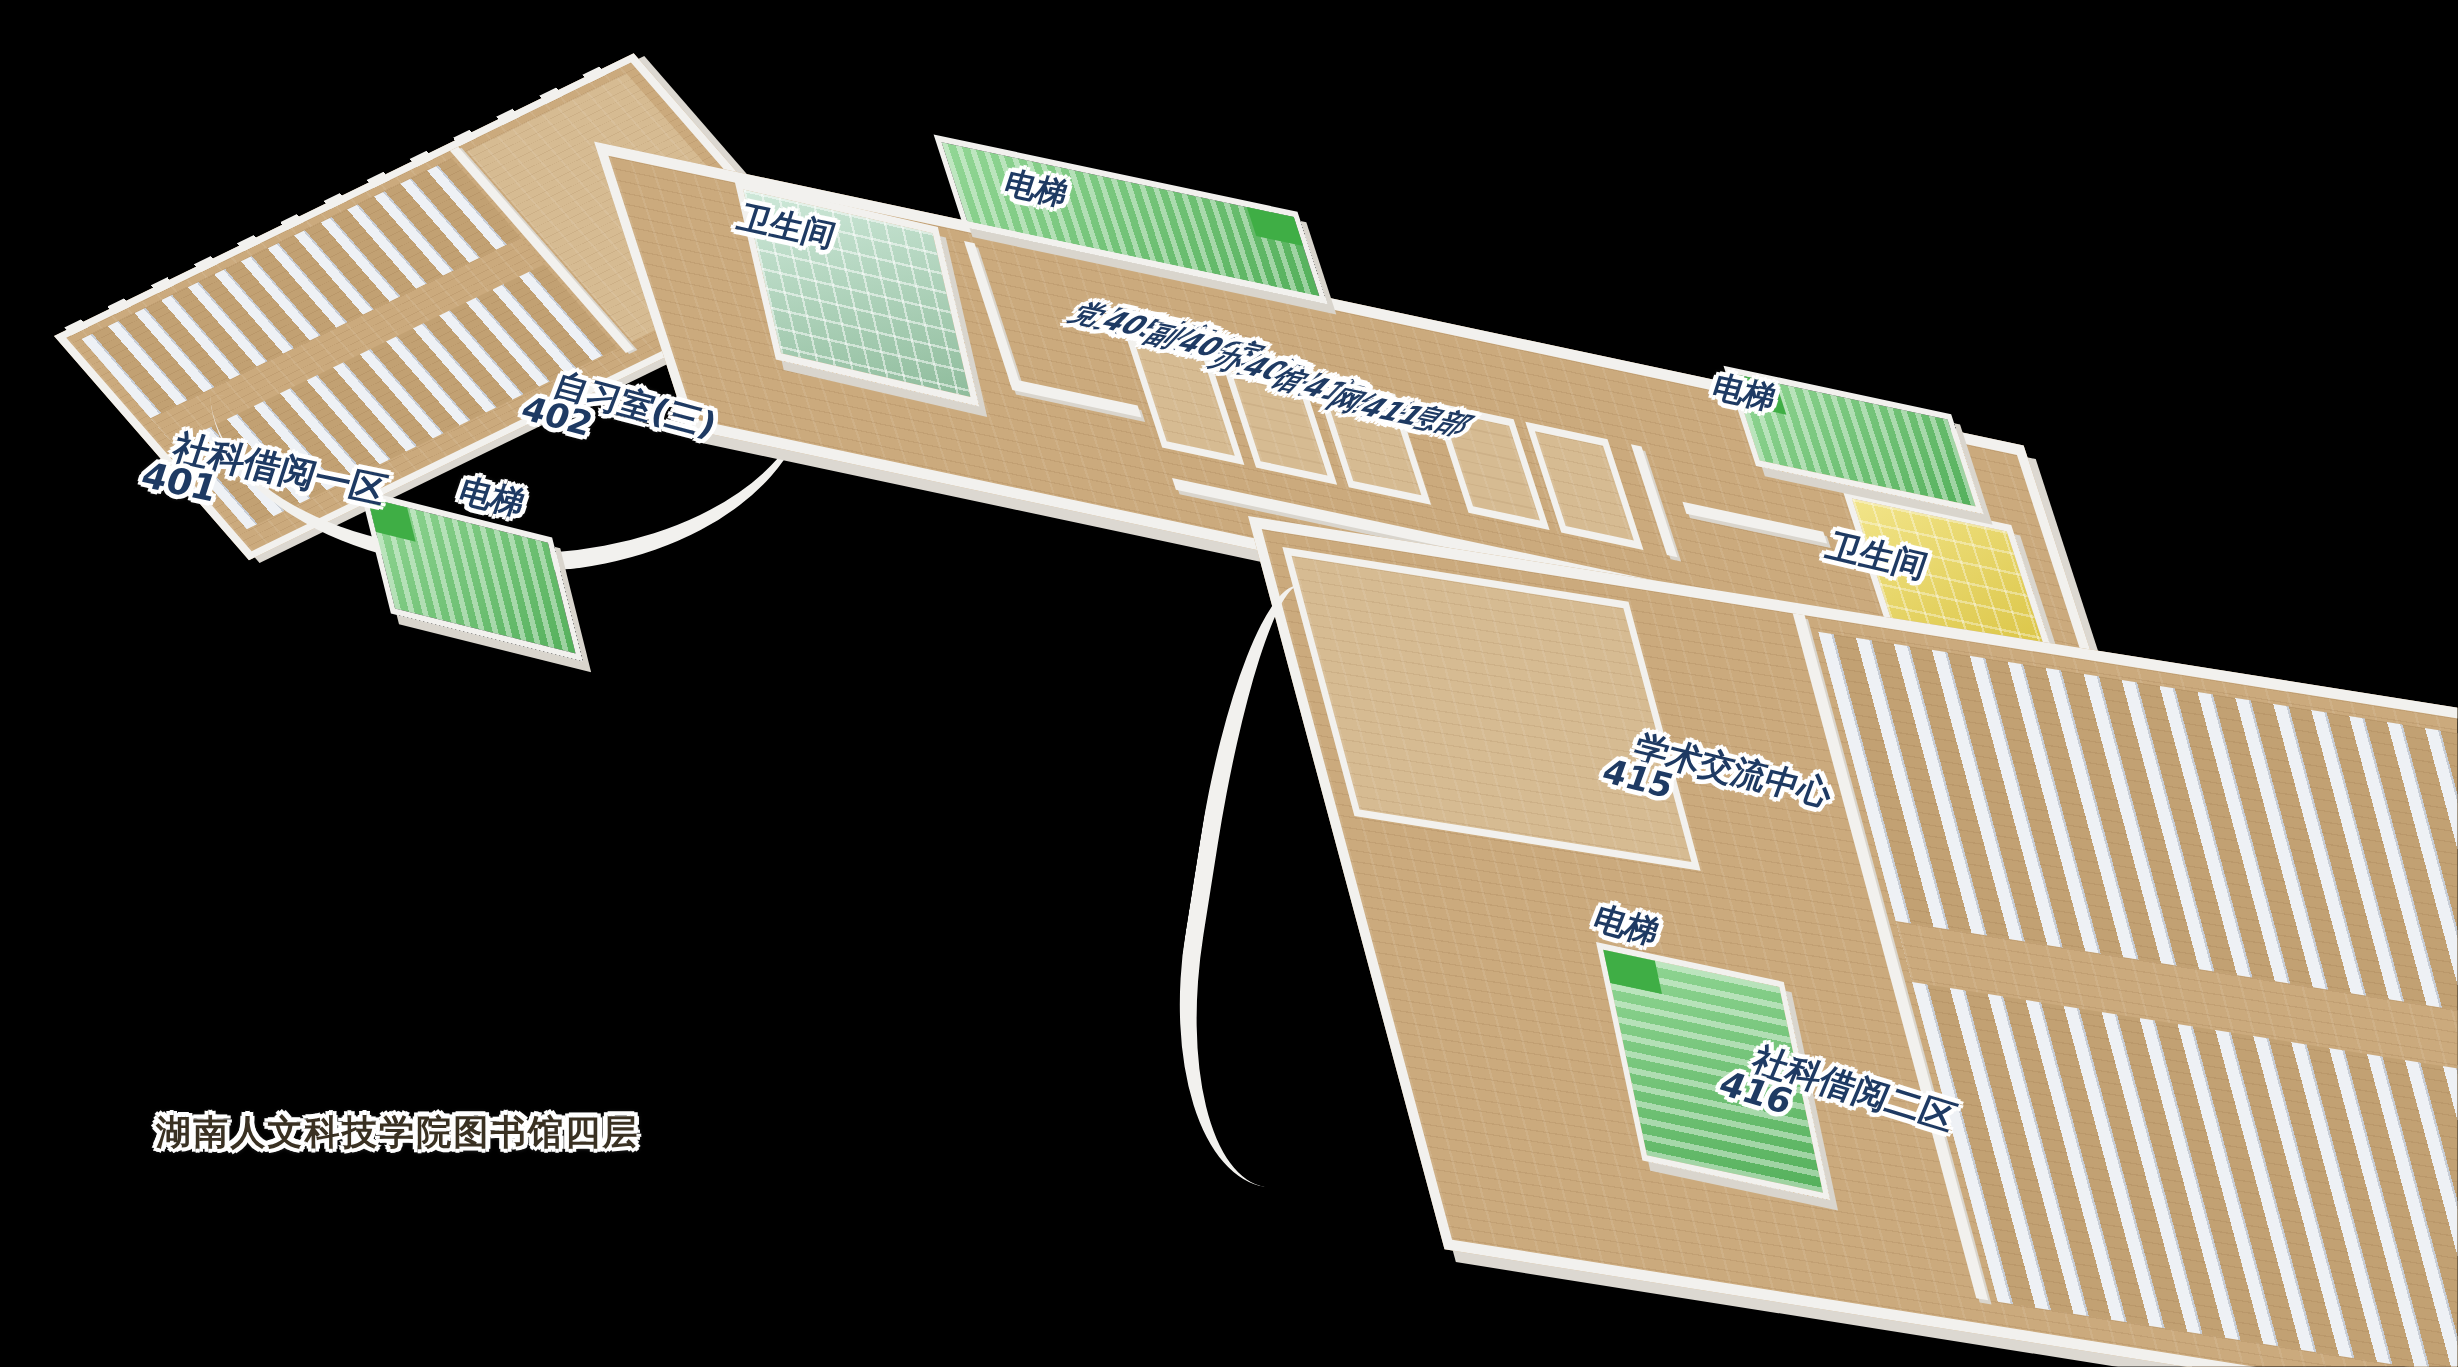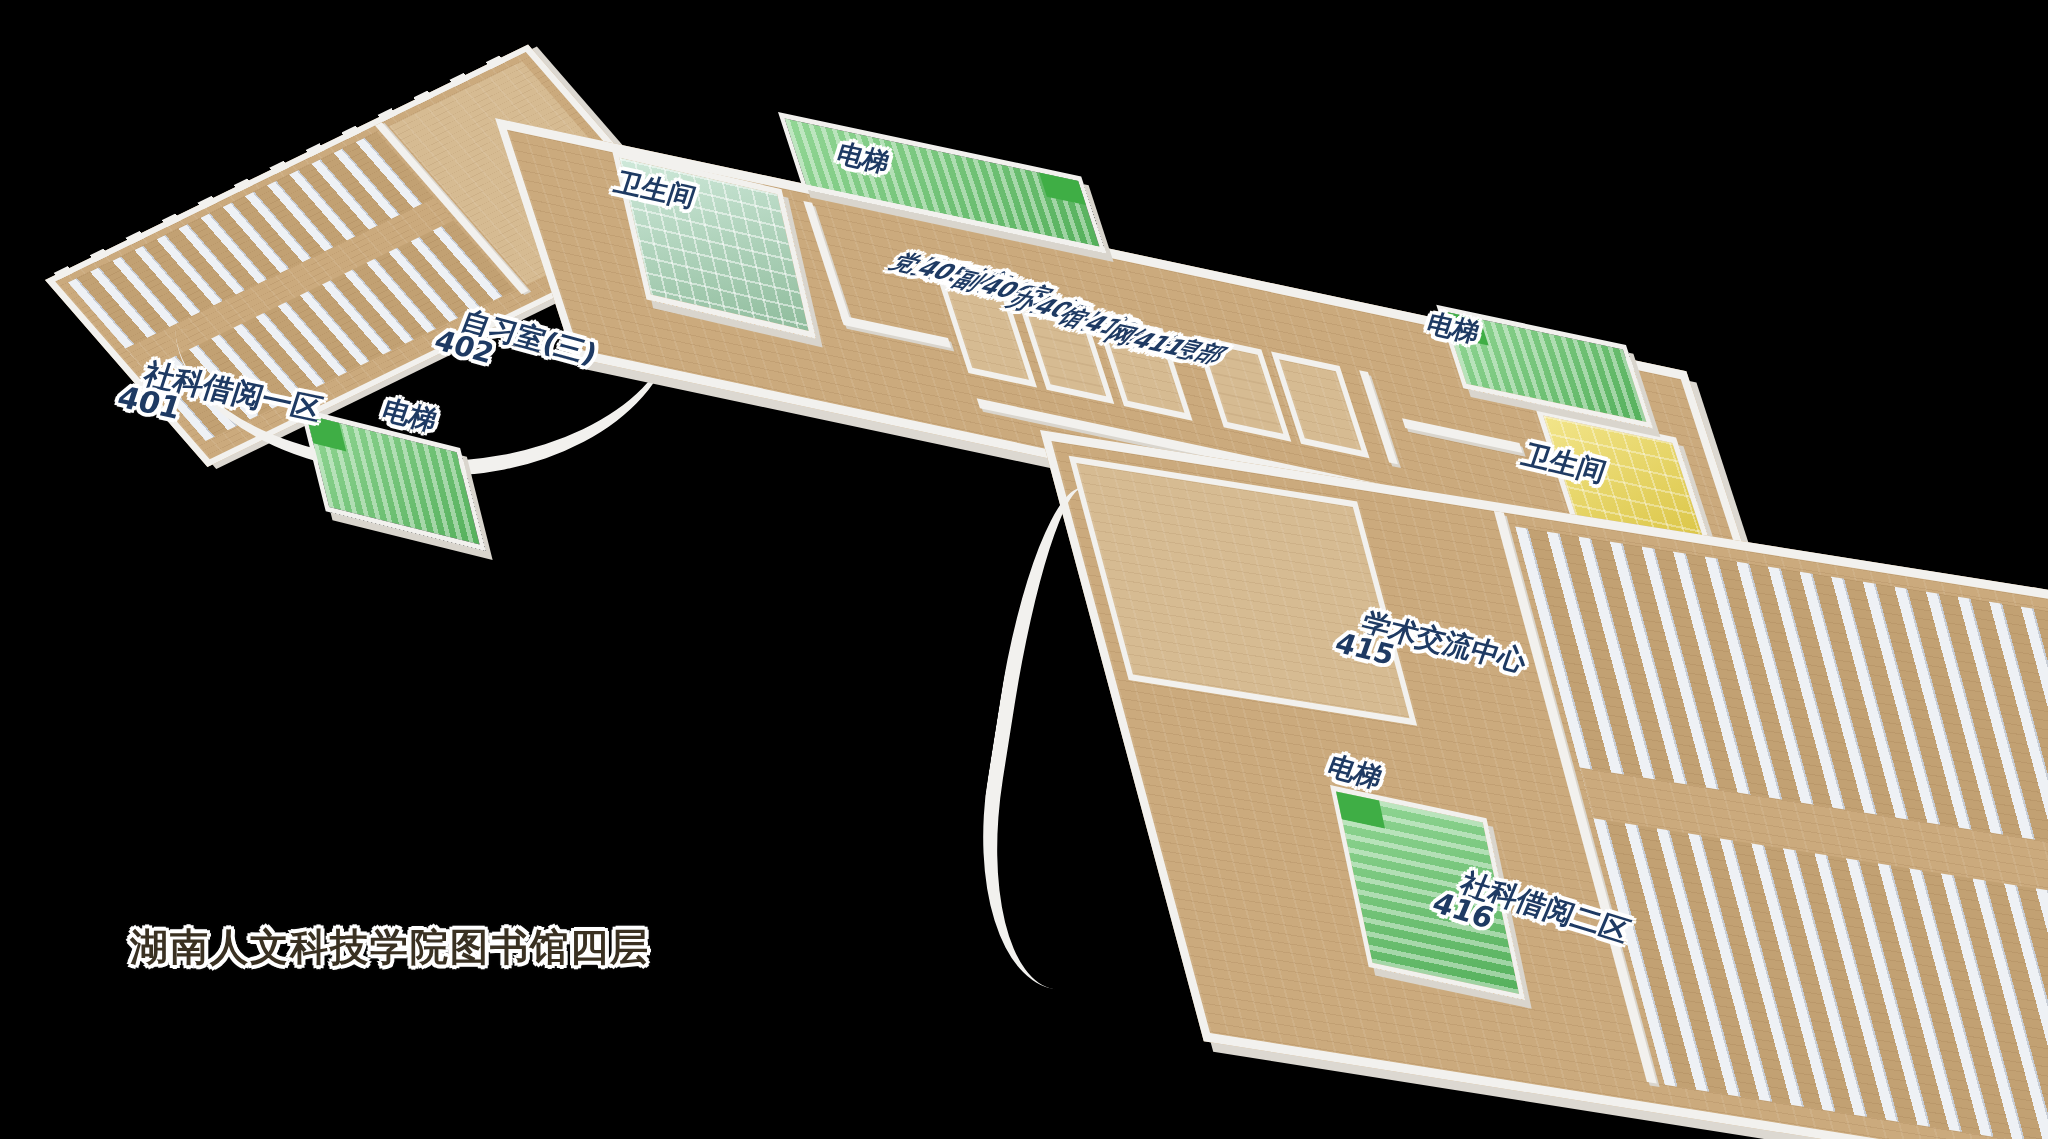--- a/index.html
+++ b/index.html
@@ -43,21 +43,21 @@
   .bumps-n{position:absolute;top:-13px;left:6px;width:96%;height:13px;
     background:repeating-linear-gradient(to right,#f2f1ee 0 20px, rgba(0,0,0,0) 20px 52px);}
   
   .lbl{z-index:30;color:#1e3a63;font-weight:700;line-height:1.04;white-space:nowrap;
     text-shadow:-3px -3px 0 #fff,3px -3px 0 #fff,-3px 3px 0 #fff,3px 3px 0 #fff,
                 -4px 0 0 #fff,4px 0 0 #fff,0 -4px 0 #fff,0 4px 0 #fff,0 0 5px #fff;}
   .lbl .num{display:block;margin-left:-18px;margin-top:-3px;}
   .office-lbl{display:flex;align-items:flex-start;}
   .vcol{width:1.15em;word-break:break-all;line-height:1.1;}
   .vnum{width:1.05em;word-break:break-all;line-height:1.18;margin-left:1px;}
-  #title-lbl{z-index:40;color:#3a3122;font-weight:700;font-size:38px;letter-spacing:2px;
+  #title-lbl{z-index:40;color:#3a3122;font-weight:700;font-size:29px;letter-spacing:2px;
     text-shadow:-3px -3px 0 #fff,3px -3px 0 #fff,-3px 3px 0 #fff,3px 3px 0 #fff,
                 -4px 0 0 #fff,4px 0 0 #fff,0 -4px 0 #fff,0 4px 0 #fff,0 0 5px #fff;}
   .room{border:6px solid #f2f1ee;}
 </style>
 </head>
 <body>
 
 <div id="stage">
 
   <div class="zone wood white-rim" style="left:45px;top:280px;width:680px;height:350px;

